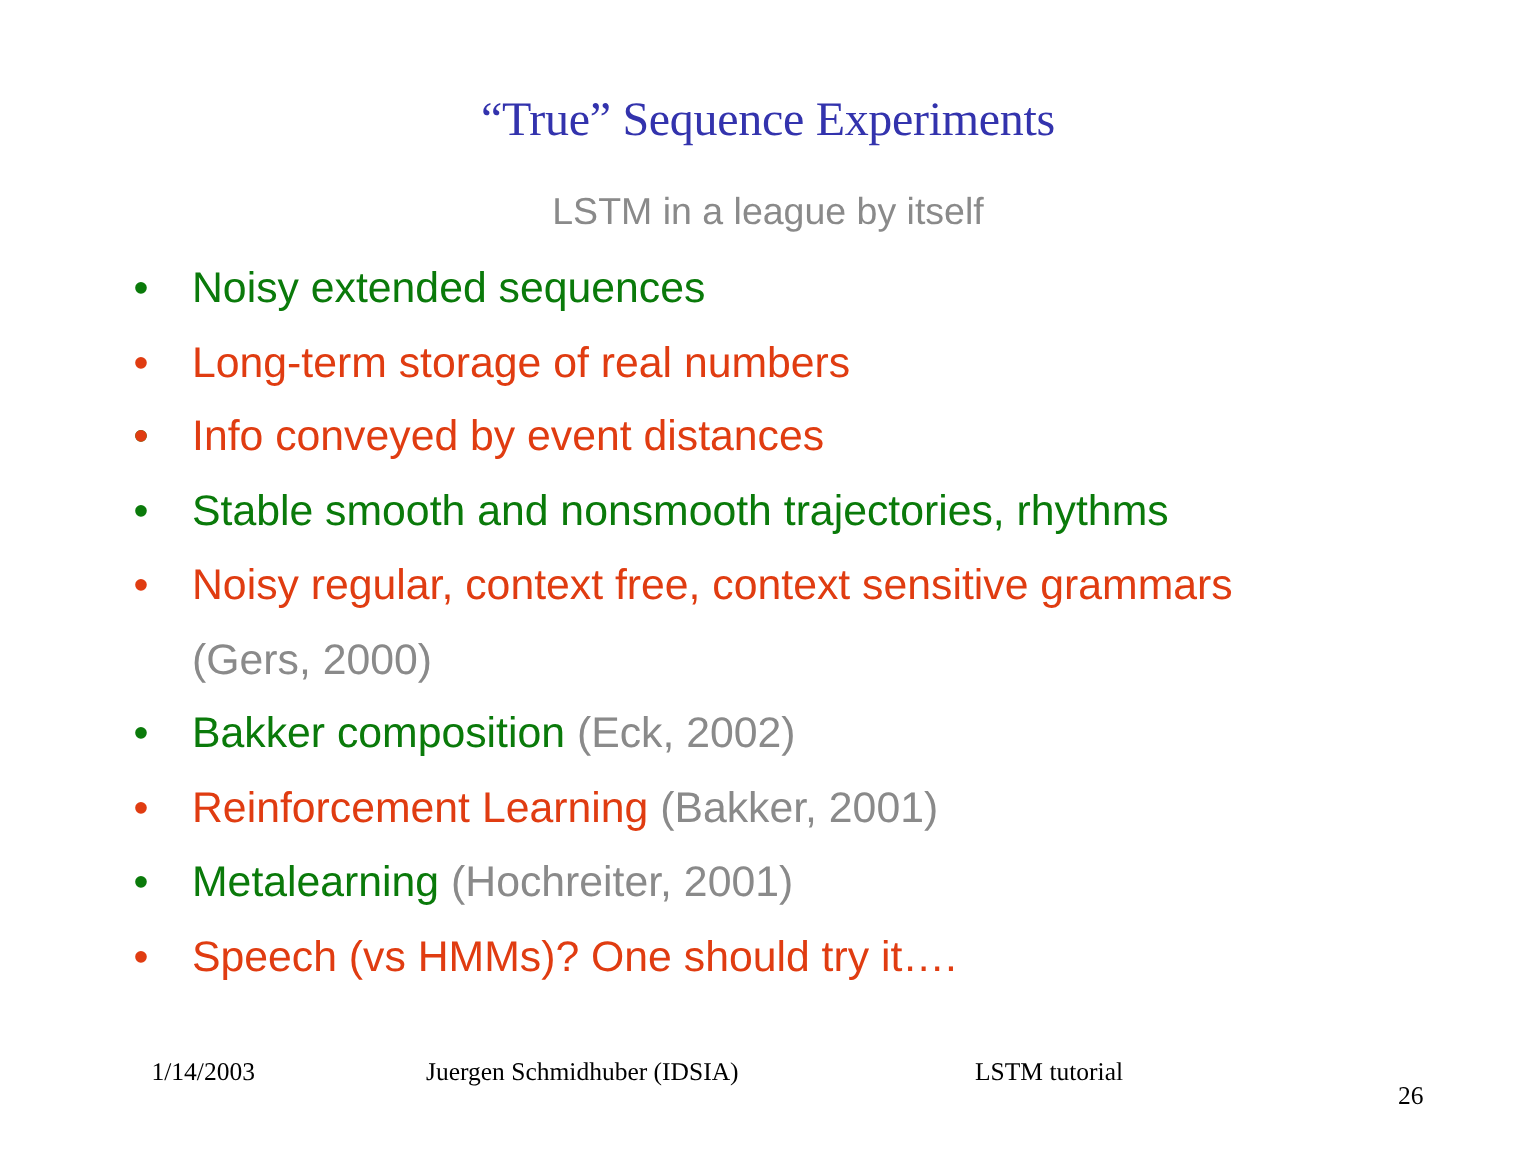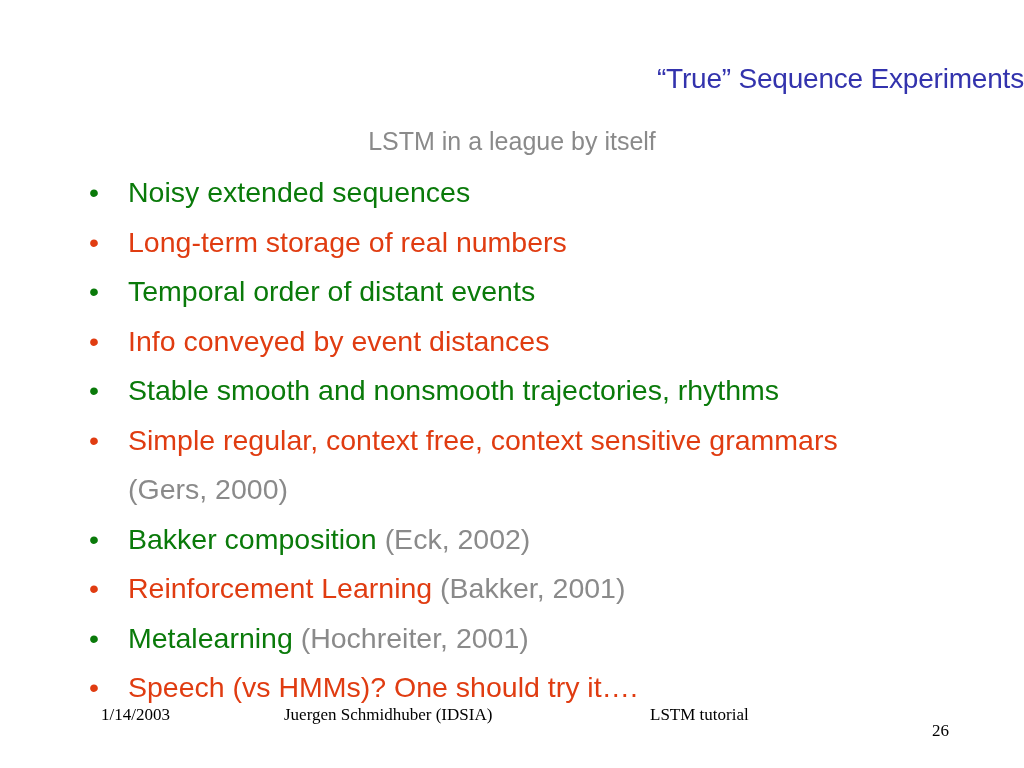--- a/index.html
+++ b/index.html
@@ -21,26 +21,27 @@
     height: 768px;
     background: #ffffff;
   }
 
   
   #slide-title {
     position: absolute;
     top: 56px;
     left: 0;
     width: 1024px;
-    text-align: right;
-    font-size: 28px;
+    text-align: center;
+    font-size: 32px;
     line-height: 46px;
     color: #3333AD;
     letter-spacing: -0.2px;
     white-space: nowrap;
+    font-family: Liberation Serif, serif;
   }
 
   
   #slide-subtitle {
     position: absolute;
     top: 127px;
     left: 0;
     width: 1024px;
     text-align: center;
     font-size: 25px;
@@ -104,24 +105,24 @@
 
 <div id="slide">
 
   <div id="slide-title">“True” Sequence Experiments</div>
 
   <div id="slide-subtitle">LSTM in a league by itself</div>
 
   <div id="bullet-list">
       <div class="bullet-row green"><span class="bullet-marker">•</span><span class="bullet-text">Noisy extended sequences</span></div>
       <div class="bullet-row red"><span class="bullet-marker">•</span><span class="bullet-text">Long-term storage of real numbers</span></div>
-      <div class="bullet-row green"><span class="bullet-marker">•</span><span class="bullet-text">Temporal order of distant events</span></div>
+      <div class="bullet-row green"><span class="bullet-marker">•</span></div>
       <div class="bullet-row red"><span class="bullet-marker">•</span><span class="bullet-text">Info conveyed by event distances</span></div>
       <div class="bullet-row green"><span class="bullet-marker">•</span><span class="bullet-text">Stable smooth and nonsmooth trajectories, rhythms</span></div>
-      <div class="bullet-row red wraps"><span class="bullet-marker">•</span><span class="bullet-text">Simple regular, context free, context sensitive grammars</span> <span class="cite">(Gers, 2000)</span></div>
+      <div class="bullet-row red wraps"><span class="bullet-marker">•</span><span class="bullet-text">Noisy regular, context free, context sensitive grammars</span> <span class="cite">(Gers, 2000)</span></div>
       <div class="bullet-row green"><span class="bullet-marker">•</span><span class="bullet-text">Bakker composition</span> <span class="cite">(Eck, 2002)</span></div>
       <div class="bullet-row red"><span class="bullet-marker">•</span><span class="bullet-text">Reinforcement Learning</span> <span class="cite">(Bakker, 2001)</span></div>
       <div class="bullet-row green"><span class="bullet-marker">•</span><span class="bullet-text">Metalearning</span> <span class="cite">(Hochreiter, 2001)</span></div>
       <div class="bullet-row red"><span class="bullet-marker">•</span><span class="bullet-text">Speech (vs HMMs)? One should try it….</span></div>
     </div>
 
   <div id="slide-footer">
     <span class="f-date">1/14/2003</span>
     <span class="f-author">Juergen Schmidhuber (IDSIA)</span>
     <span class="f-topic">LSTM tutorial</span>

